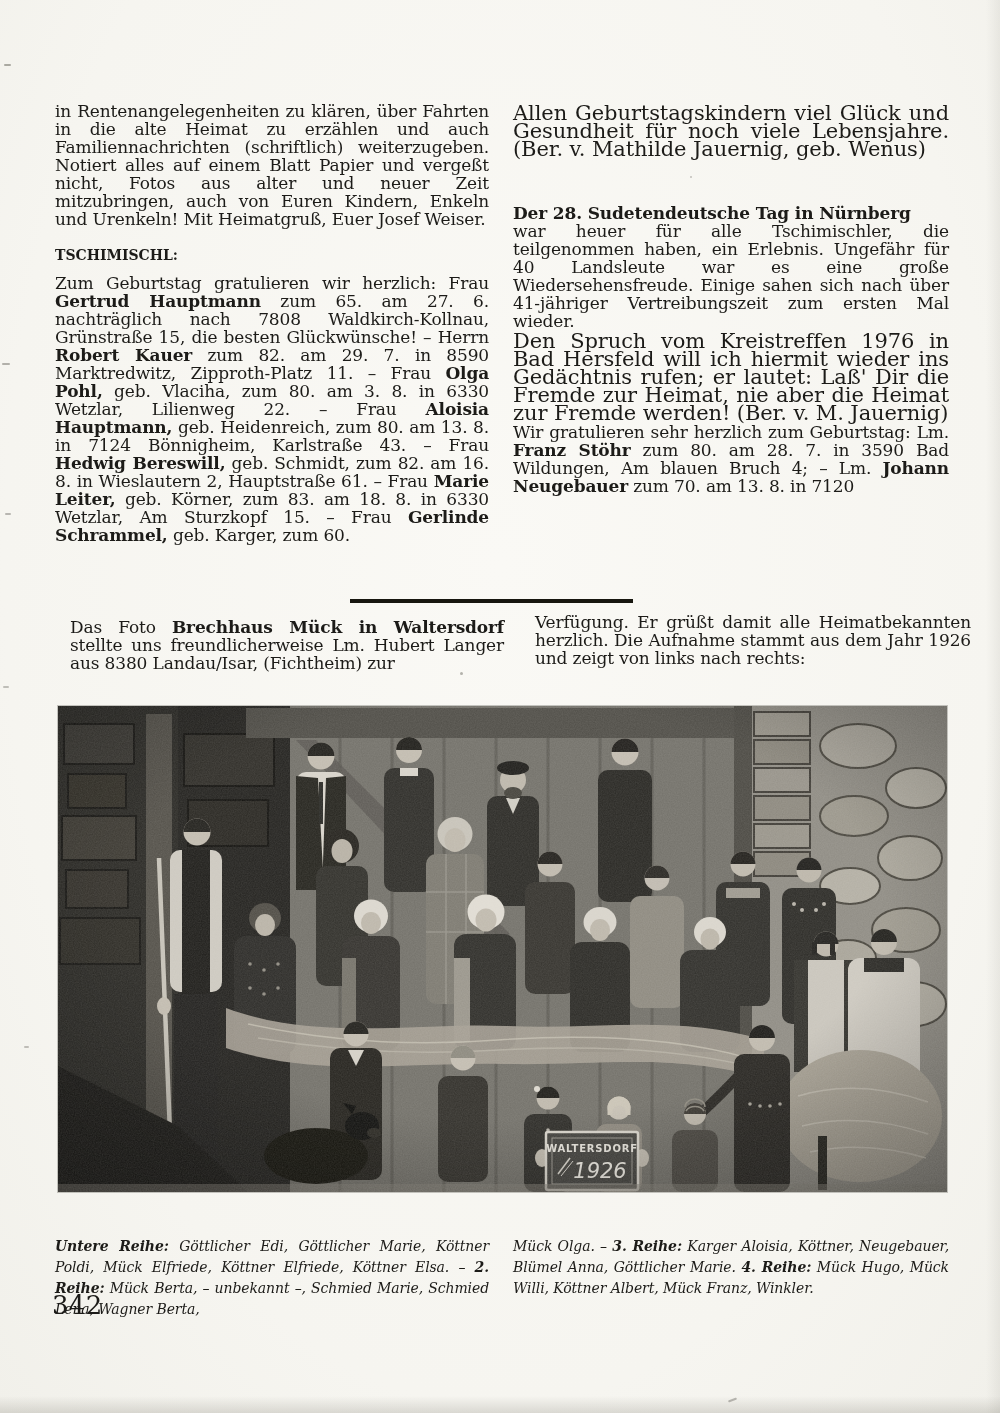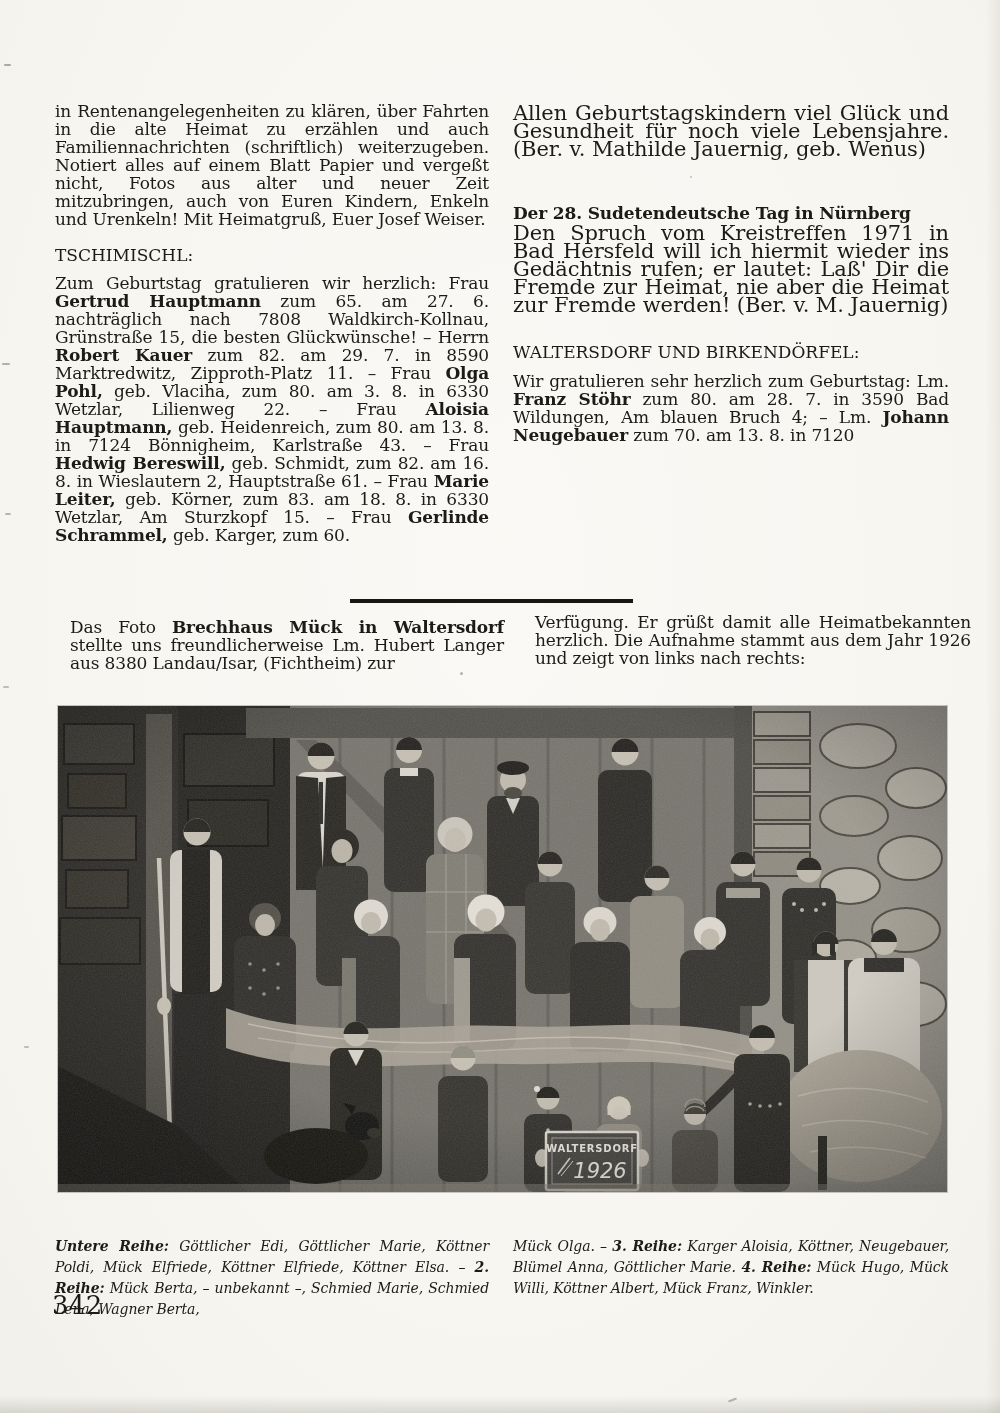--- a/index.html
+++ b/index.html
@@ -7,21 +7,21 @@
     width:1000px;height:1413px;position:relative;overflow:hidden;
     background:radial-gradient(ellipse at 50% 40%, #faf9f5 0%, #f6f5f0 70%, #f1f0ea 100%);
     font-family:"DejaVu Serif","Liberation Serif",serif;
     color:#1c1b18;
   }
   .col{position:absolute;top:102px;width:434px;}
   .col-left{left:55px;}
   .col-right{left:513px;width:436px;}
   .bodytext{font-size:17px;line-height:18px;letter-spacing:-0.15px;text-align:justify;margin:0;}
   .note{font-size:21px;line-height:18.2px;letter-spacing:-0.1px;text-align:justify;margin:2px 0 0 0;}
-  h2.section-head{font-size:17px;line-height:22px;margin:16px 0 8px 0;font-weight:400;}
+  h2.section-head{font-size:14px;line-height:22px;margin:16px 0 8px 0;font-weight:700;}
   h2.section-head-right{margin:26px 0 9px 0;}
   p.bold-head{font-weight:700;margin:45px 0 0 0;}
   .divider{position:absolute;left:350px;top:599px;width:283px;height:3.5px;background:#17160f;}
   .photo-intro-left{position:absolute;left:55px;top:618px;width:434px;margin-left:15px;}
   .photo-intro-right{position:absolute;left:535px;top:613px;width:436px;}
   .photo-frame{position:absolute;left:58px;top:706px;width:889px;height:486px;background:#555;box-shadow:0 0 0 1px rgba(40,38,30,.25);}
   .photo-frame svg{display:block;width:889px;height:486px;}
   .caption{position:absolute;top:1236px;font-size:14px;line-height:20.9px;letter-spacing:-0.1px;text-align:justify;font-style:italic;}
   .caption-left{left:55px;width:434px;}
   .caption-right{left:513px;width:436px;}
@@ -40,22 +40,22 @@
 
   <div class="col col-left">
     <p class="bodytext">in Rentenangelegenheiten zu klären, über Fahrten in die alte Heimat zu erzählen und auch Familiennachrichten (schriftlich) weiterzugeben. Notiert alles auf einem Blatt Papier und vergeßt nicht, Fotos aus alter und neuer Zeit mitzubringen, auch von Euren Kindern, Enkeln und Urenkeln! Mit Heimatgruß, Euer Josef Weiser.</p>
     <h2 class="section-head">TSCHIMISCHL:</h2>
     <p class="bodytext">Zum Geburtstag gratulieren wir herzlich: Frau <b>Gertrud Hauptmann</b> zum 65. am 27. 6. nachträglich nach 7808 Waldkirch-Kollnau, Grünstraße 15, die besten Glückwünsche! – Herrn <b>Robert Kauer</b> zum 82. am 29. 7. in 8590 Marktredwitz, Zipproth-Platz 11. – Frau <b>Olga Pohl,</b> geb. Vlaciha, zum 80. am 3. 8. in 6330 Wetzlar, Lilienweg 22. – Frau <b>Aloisia Hauptmann,</b> geb. Heidenreich, zum 80. am 13. 8. in 7124 Bönnigheim, Karlstraße 43. – Frau <b>Hedwig Bereswill,</b> geb. Schmidt, zum 82. am 16. 8. in Wieslautern 2, Hauptstraße 61. – Frau <b>Marie Leiter,</b> geb. Körner, zum 83. am 18. 8. in 6330 Wetzlar, Am Sturzkopf 15. – Frau <b>Gerlinde Schrammel,</b> geb. Karger, zum 60.</p>
   </div>
 
   <div class="col col-right">
     <p class="note">Allen Geburtstagskindern viel Glück und Gesundheit für noch viele Lebensjahre. (Ber. v. Mathilde Jauernig, geb. Wenus)</p>
     <p class="bodytext bold-head">Der 28. Sudetendeutsche Tag in Nürnberg</p>
-    <p class="note">Den Spruch vom Kreistreffen 1971 in Bad Hersfeld will ich hiermit wieder ins Gedächtnis rufen; er lautet: Laß' Dir die Fremde zur Heimat, nie aber die Heimat zur Fremde werden! (Ber. v. M. Jauernig)</p>
-    <h2 class="section-head section-head-right">WALTERSDORF UND BIRKENDÖRFEL:</h2>
+    <p class="bodytext">war heuer für alle Tschimischler, die teilgenommen haben, ein Erlebnis. Ungefähr für 40 Landsleute war es eine große Wiedersehensfreude. Einige sahen sich nach über 41-jähriger Vertreibungszeit zum ersten Mal wieder.</p>
+    <p class="note">Den Spruch vom Kreistreffen 1976 in Bad Hersfeld will ich hiermit wieder ins Gedächtnis rufen; er lautet: Laß' Dir die Fremde zur Heimat, nie aber die Heimat zur Fremde werden! (Ber. v. M. Jauernig)</p>
     <p class="bodytext">Wir gratulieren sehr herzlich zum Geburtstag: Lm. <b>Franz Stöhr</b> zum 80. am 28. 7. in 3590 Bad Wildungen, Am blauen Bruch 4; – Lm. <b>Johann Neugebauer</b> zum 70. am 13. 8. in 7120</p>
   </div>
 
   <div class="divider"></div>
 
   <div class="photo-intro-left">
     <p class="bodytext">Das Foto <b>Brechhaus Mück in Waltersdorf</b> stellte uns freundlicherweise Lm. Hubert Langer aus 8380 Landau/Isar, (Fichtheim) zur</p>
   </div>
   <div class="photo-intro-right">
     <p class="bodytext">Verfügung. Er grüßt damit alle Heimatbekannten herzlich. Die Aufnahme stammt aus dem Jahr 1926 und zeigt von links nach rechts:</p>

